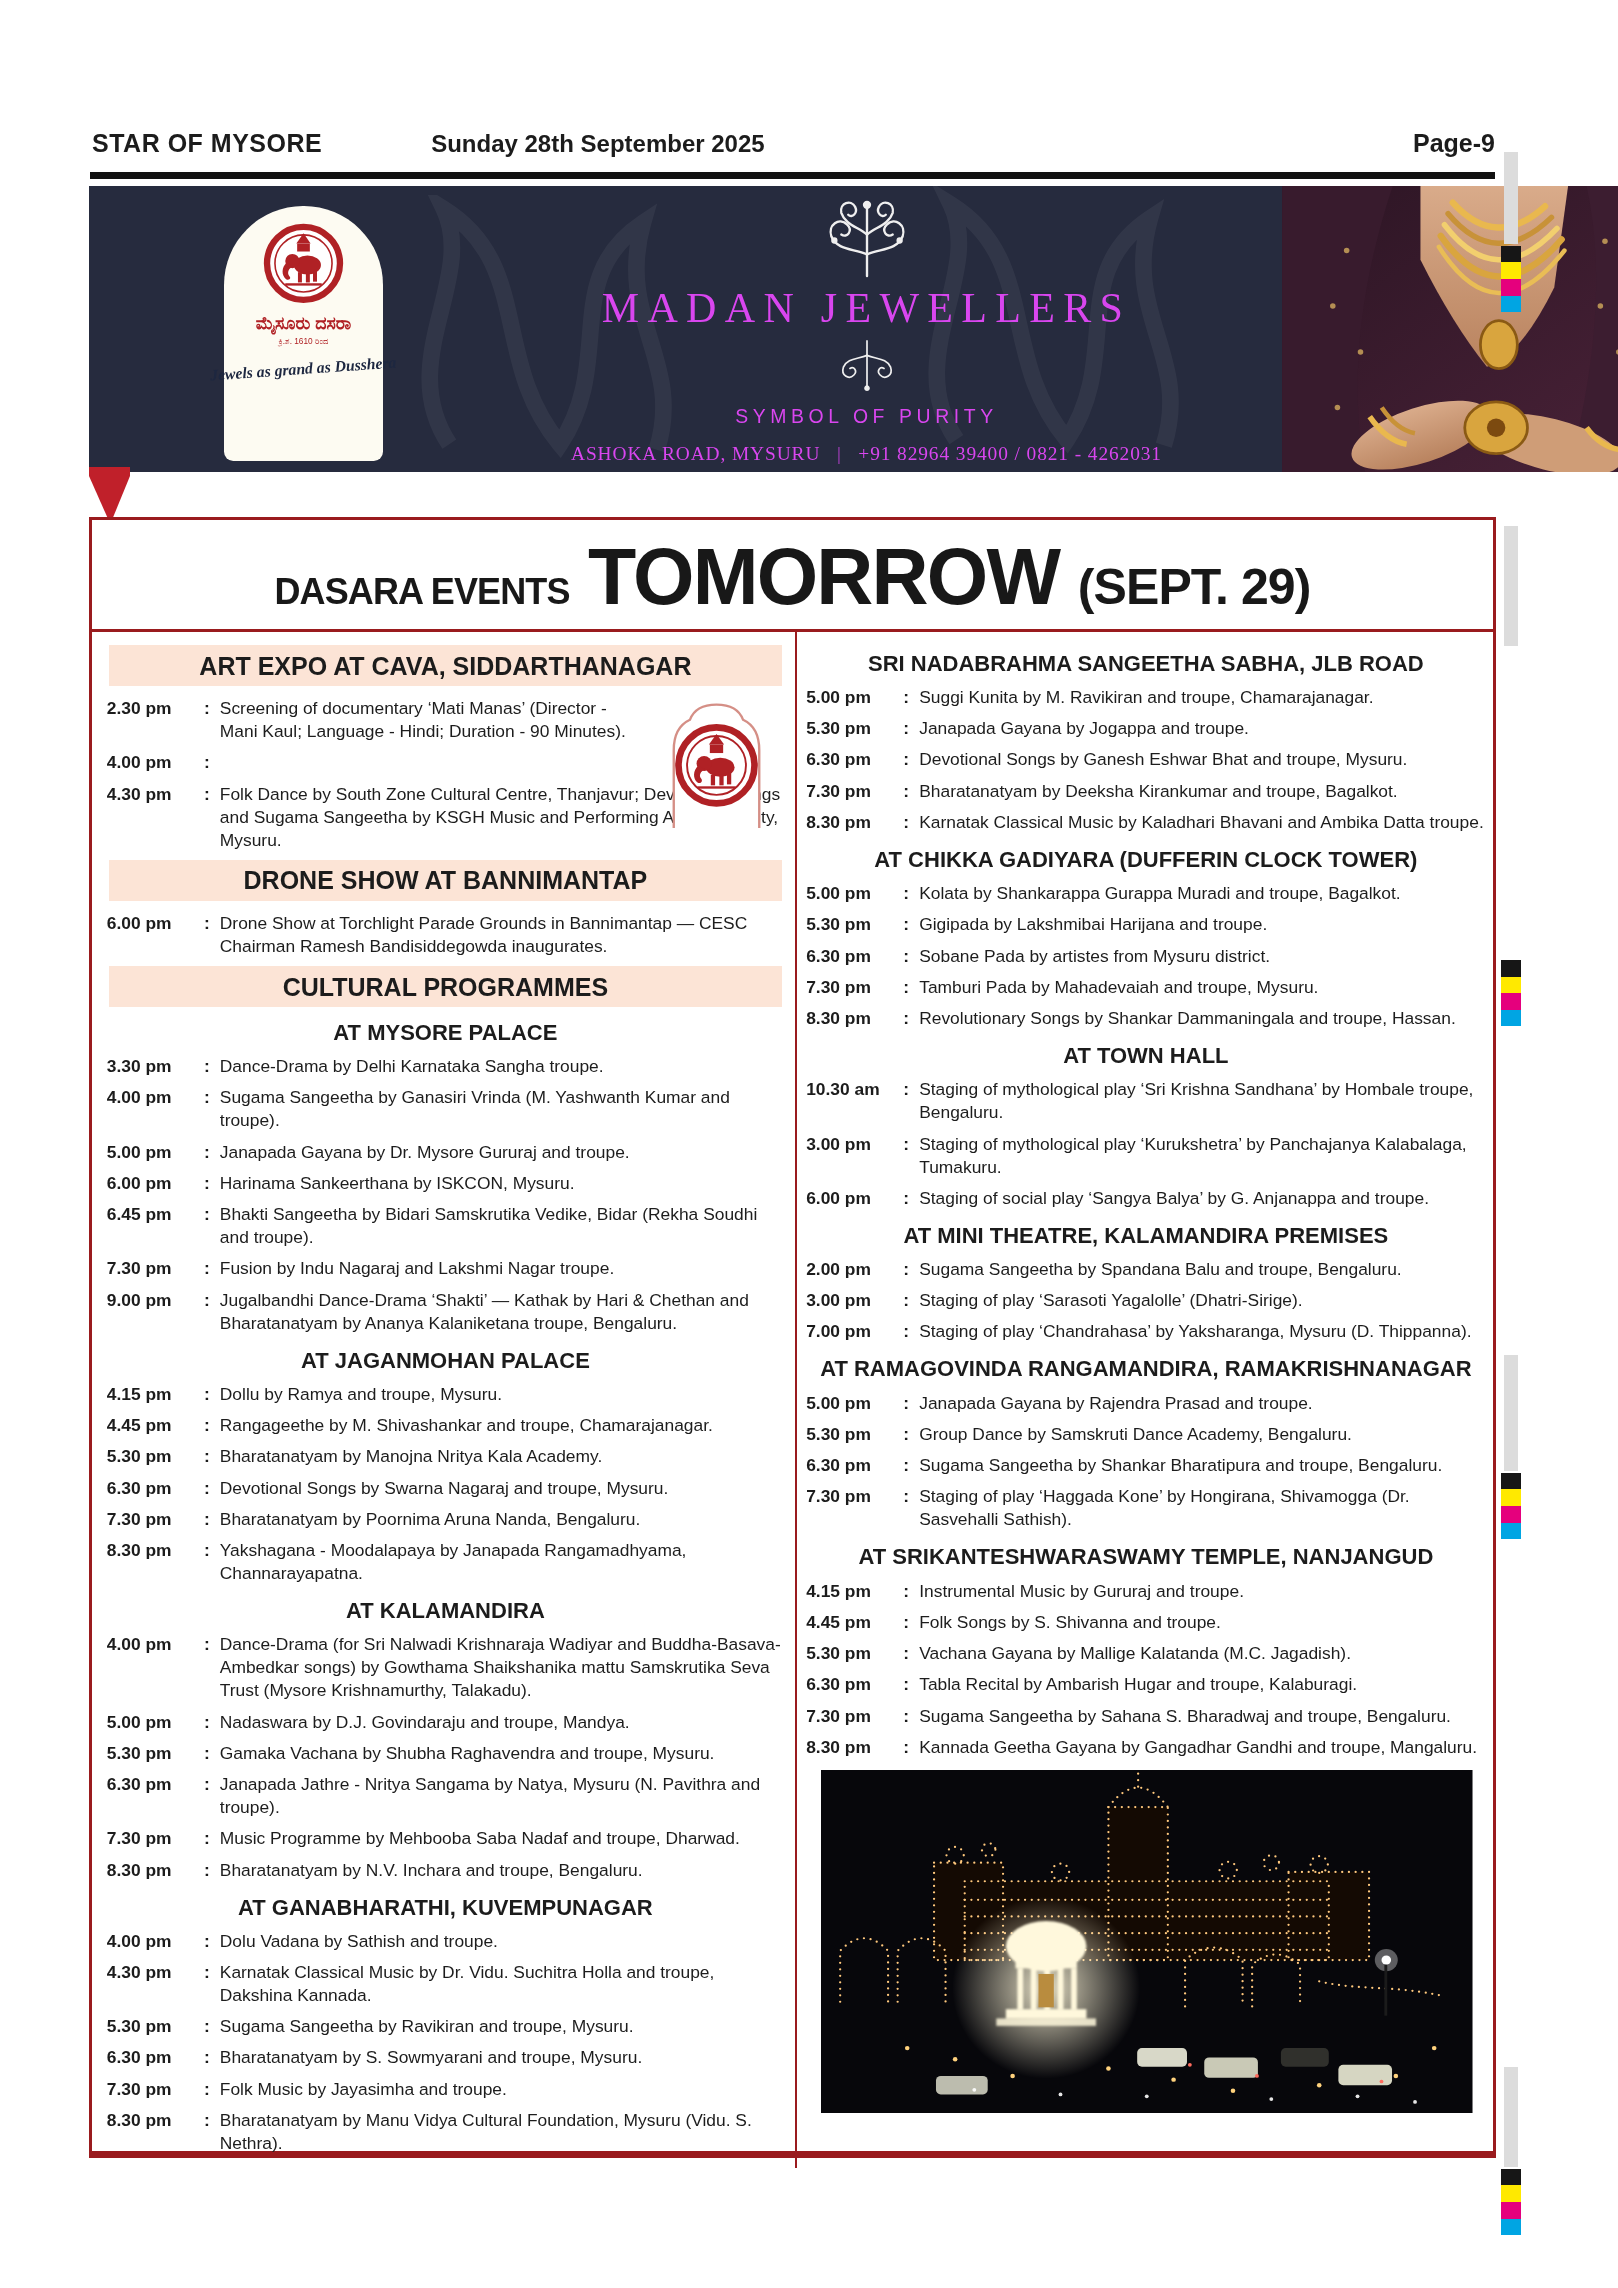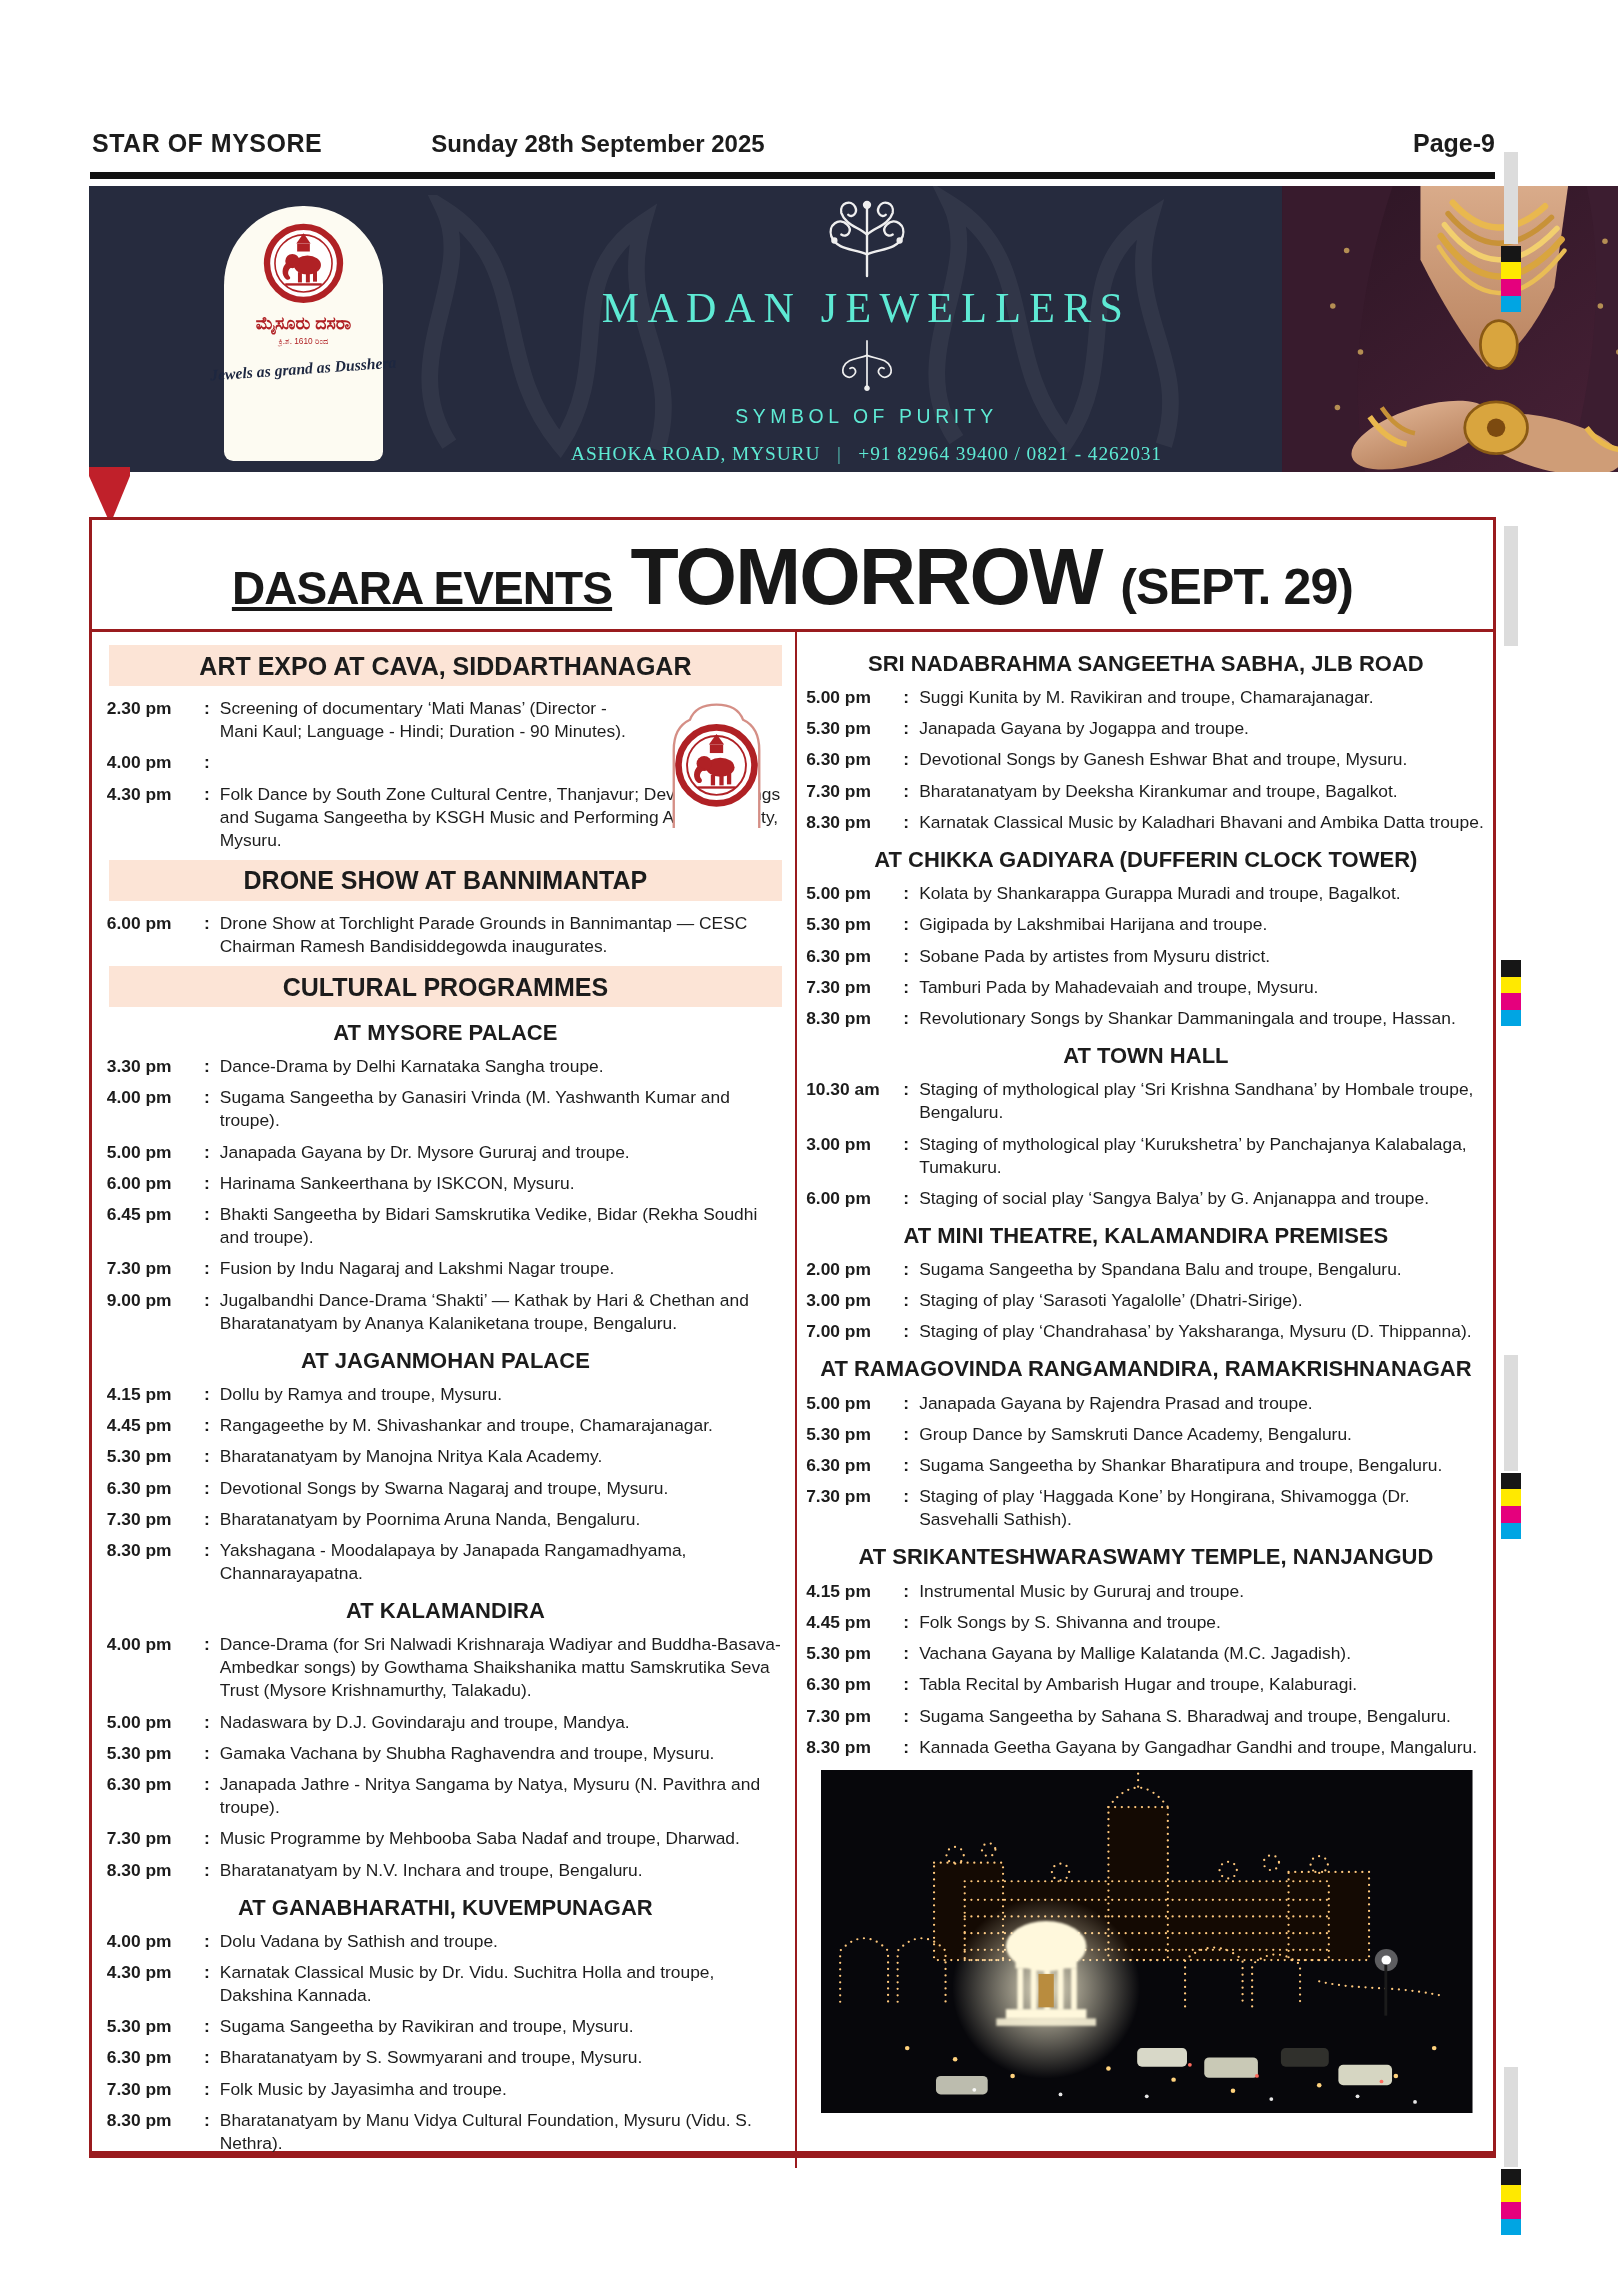--- a/index.html
+++ b/index.html
@@ -17,35 +17,35 @@
   .header-rule{position:absolute;top:172px;left:90px;width:1405px;height:6.5px;background:#111;}
   
   .ad-banner{position:absolute;top:186px;left:89px;width:1588px;height:286px;background:var(--navy);overflow:hidden;}
   .damask-bg{position:absolute;opacity:.05;}
   .brand-logo-panel{position:absolute;left:135px;top:20px;width:159px;height:255px;background:#fdfbf2;
     border-radius:79px 79px 9.2px 9.2px;display:flex;flex-direction:column;align-items:center;padding-top:13px;box-sizing:border-box;}
   .brand-logo-panel .kn-title{color:var(--logored);font-weight:bold;font-size:17.5px;margin-top:1.8px;}
   .brand-logo-panel .kn-sub{color:var(--logored);font-size:8.3px;margin-top:1.8px;}
   .brand-logo-panel .script{font-family:"Liberation Serif",serif;font-style:italic;font-weight:bold;
     color:#1d2740;font-size:15.7px;margin-top:13px;transform:rotate(-4deg);white-space:nowrap;}
-  .ad-center{position:absolute;left:369px;right:402px;top:0;height:100%;display:flex;flex-direction:column;align-items:center;justify-content:center;color:#5eead4;}
+  .ad-center{position:absolute;left:369px;right:402px;top:0;height:100%;display:flex;flex-direction:column;align-items:center;justify-content:center;color:#d946ef;}
   .brand-name{font-family:"Liberation Serif",serif;font-size:42px;letter-spacing:8.3px;margin:1.8px 0 0;white-space:nowrap;}
   .brand-tagline{font-family:Liberation Sans, sans-serif;font-size:19.4px;letter-spacing:4.6px;margin-top:9.2px;}
   .brand-address{font-family:"Liberation Serif",serif;font-size:19.4px;letter-spacing:0.9px;margin-top:14.8px;white-space:nowrap;}
   .brand-address .sep{margin:0 16.6px;opacity:.8;}
   .crest{width:138px;height:89px;} .crest-bottom{width:96px;height:59px;transform:rotate(180deg);margin-top:5.5px;}
   .ad-photo{position:absolute;right:0;top:0;width:395px;height:286px;}
   
   .flag{position:absolute;left:89px;top:467px;width:41px;height:57px;background:var(--flag);
         clip-path:polygon(0 0,100% 0,100% 16%,52% 100%,0 16%);}
   
   .content-box{position:absolute;left:89px;top:517px;width:1407px;height:1641px;box-sizing:border-box;
     border:3.7px solid var(--red);border-bottom-width:7.4px;background:#fff;}
   .headline{display:flex;align-items:baseline;justify-content:center;gap:18.5px;padding:11px 0 5.5px;margin:0;color:#181818;}
-  .h-pre{font-size:46px;font-weight:bold;letter-spacing:-0.9px;text-decoration:underline;}
+  .h-pre{font-size:36px;font-weight:bold;letter-spacing:-0.9px;}
   .h-main{font-size:79px;font-weight:bold;letter-spacing:-1.8px;}
   .h-suf{font-size:50px;font-weight:bold;letter-spacing:-0.9px;}
   .headline-rule{height:3.7px;background:var(--red);}
   .columns{display:flex;height:1536px;overflow:hidden;}
   .col{box-sizing:border-box;overflow:hidden;}
   .col-left{width:703px;padding:5.5px 11px 0 14.8px;}
   .col-right{width:696px;border-left:2.8px solid var(--red);padding:5.5px 5.5px 0 9.2px;}
   
   .sec-banner{background:var(--pink);font-weight:bold;font-size:25px;text-align:center;
     padding:6.5px 3.7px 5.5px;margin:7.4px 1.8px 11px;}

